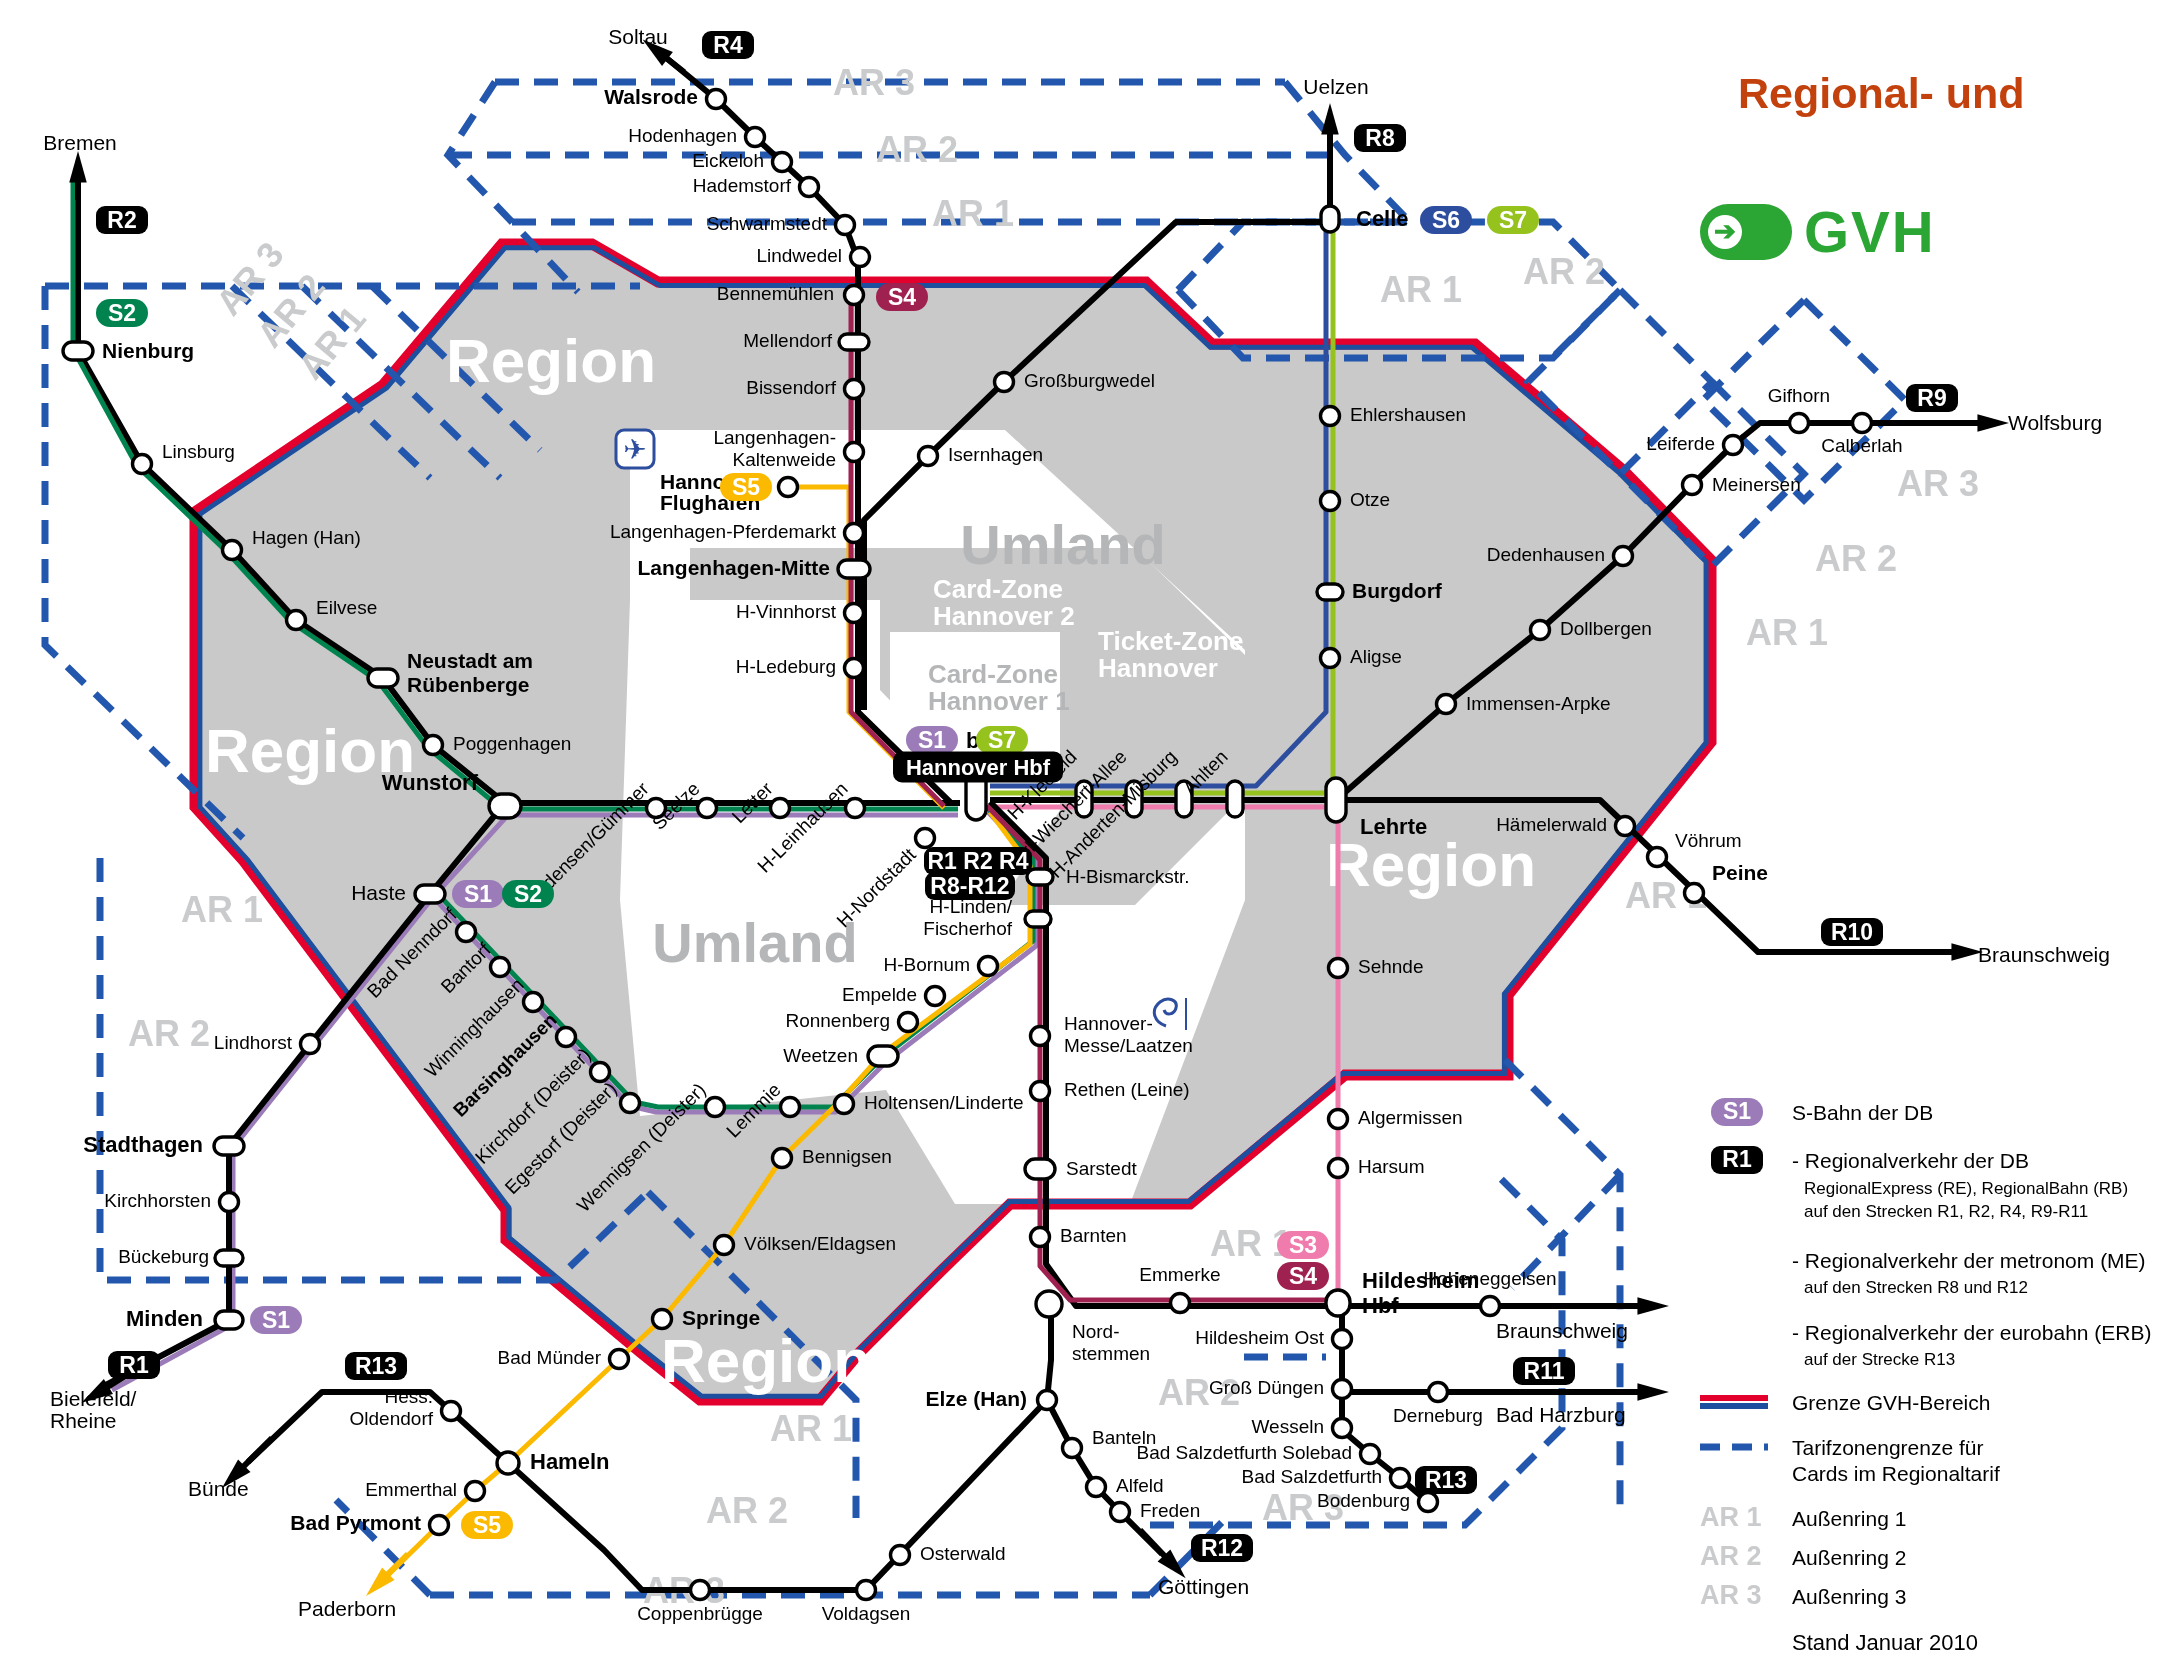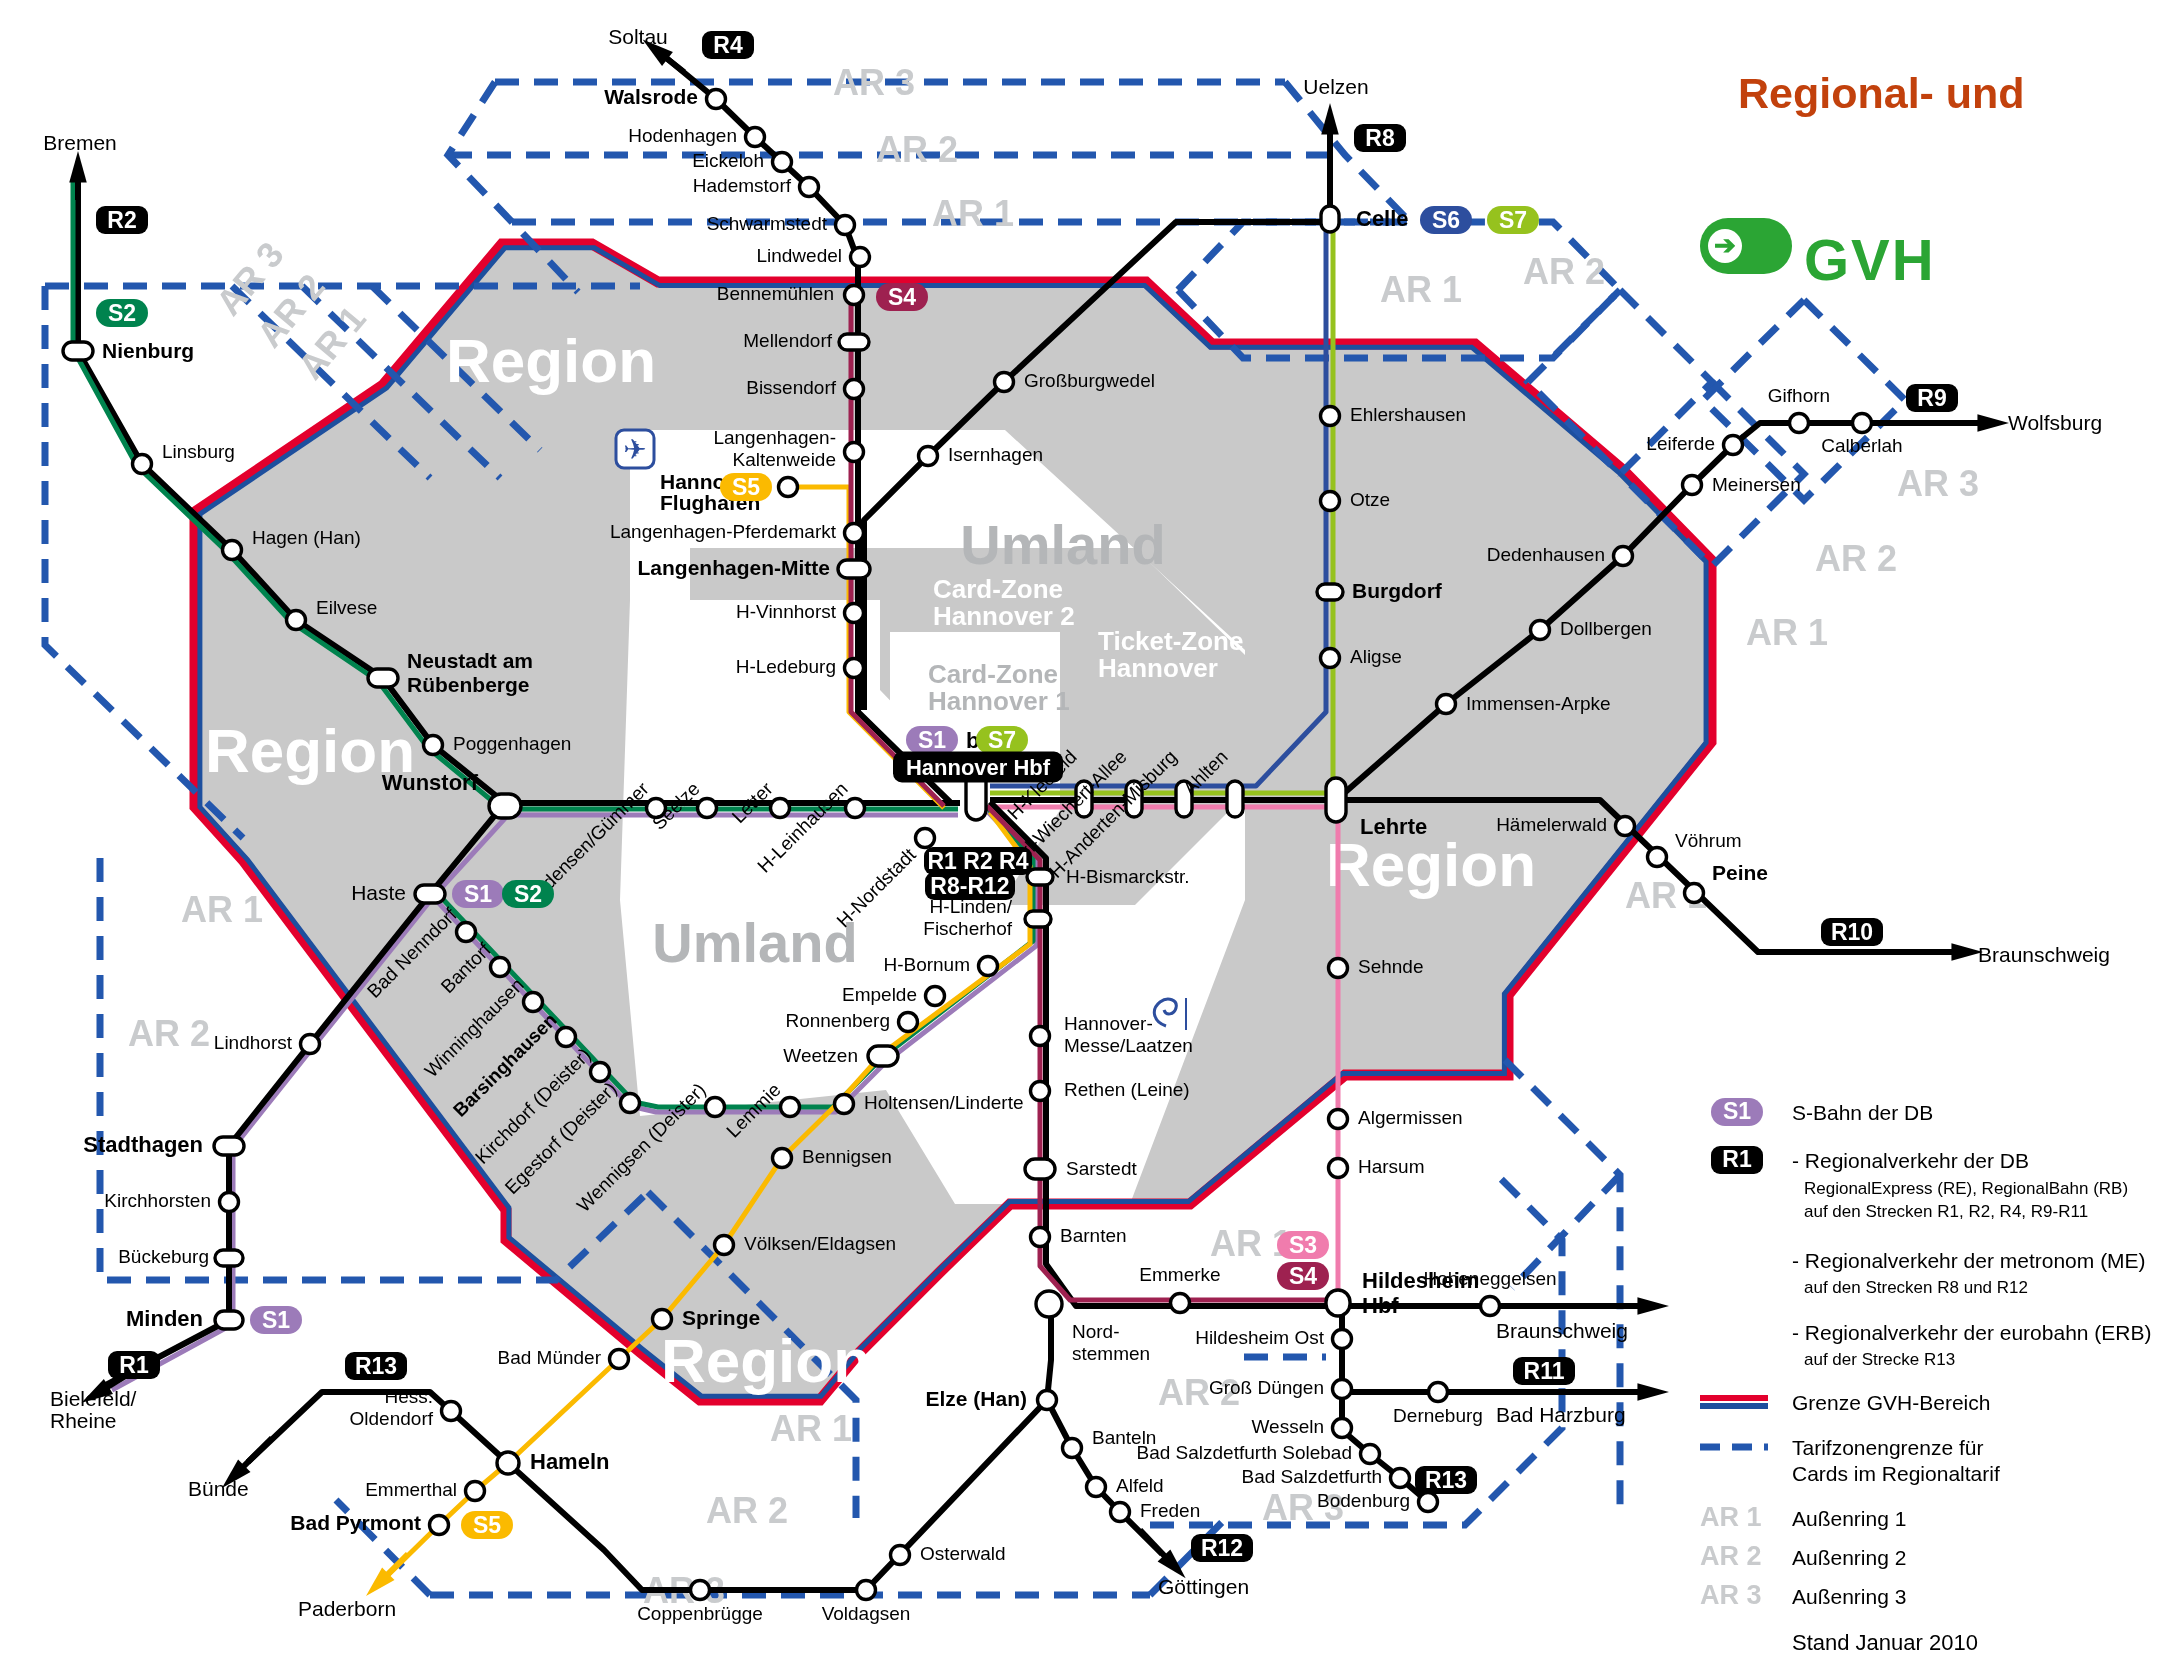--- a/index.html
+++ b/index.html
@@ -7,21 +7,21 @@
         font-family:"Liberation Sans",sans-serif;overflow:hidden;}
   svg{position:absolute;left:0;top:0;}
   .title{position:absolute;left:1698px;top:66px;font-size:43px;font-weight:bold;
          line-height:1.28;color:#c2410c;margin-left:40px;}
   .logo{position:absolute;left:1700px;top:198px;display:flex;align-items:center;gap:12px;}
   .logo-mark{width:92px;height:56px;background:#2BA534;border-radius:28px;
              position:relative;display:flex;align-items:center;}
   .logo-circle{width:34px;height:34px;background:#fff;border-radius:50%;margin-left:8px;
                display:flex;align-items:center;justify-content:center;
                color:#2BA534;font-weight:bold;font-size:26px;}
-  .logo-text{font-size:58px;font-weight:bold;color:#2BA534;letter-spacing:2px;margin-top:28px;}
+  .logo-text{font-size:58px;font-weight:bold;color:#2BA534;letter-spacing:2px;}
   text{font-family:"Liberation Sans",sans-serif;}
 </style>
 </head>
 <body>
 
 <div class="page">
   <svg id="svg" width="2181" height="1654" viewBox="0 0 2181 1654">
       <polygon points="502,244 592,244 658,282 1146,282 1212,344 1475,344 1623,470 1711,560 1711,742 1508,995 1508,1075 1345,1075 1190,1204 1010,1204 940,1272 860,1352 820,1400 700,1400 640,1352 506,1240 506,1210 243,860 195,807 195,512 383,385" fill="#C9C9C9"></polygon>
       <polygon points="630,430 1005,430 1245,650 1245,900 1130,1204 955,1204 886,1090 640,1116 620,900 630,600" fill="#FFFFFF"></polygon>
       <polygon points="690,548 1135,548 1245,655 1245,795 1135,905 1010,905 1010,825 880,690 880,600 690,600" fill="#C9C9C9"></polygon>

